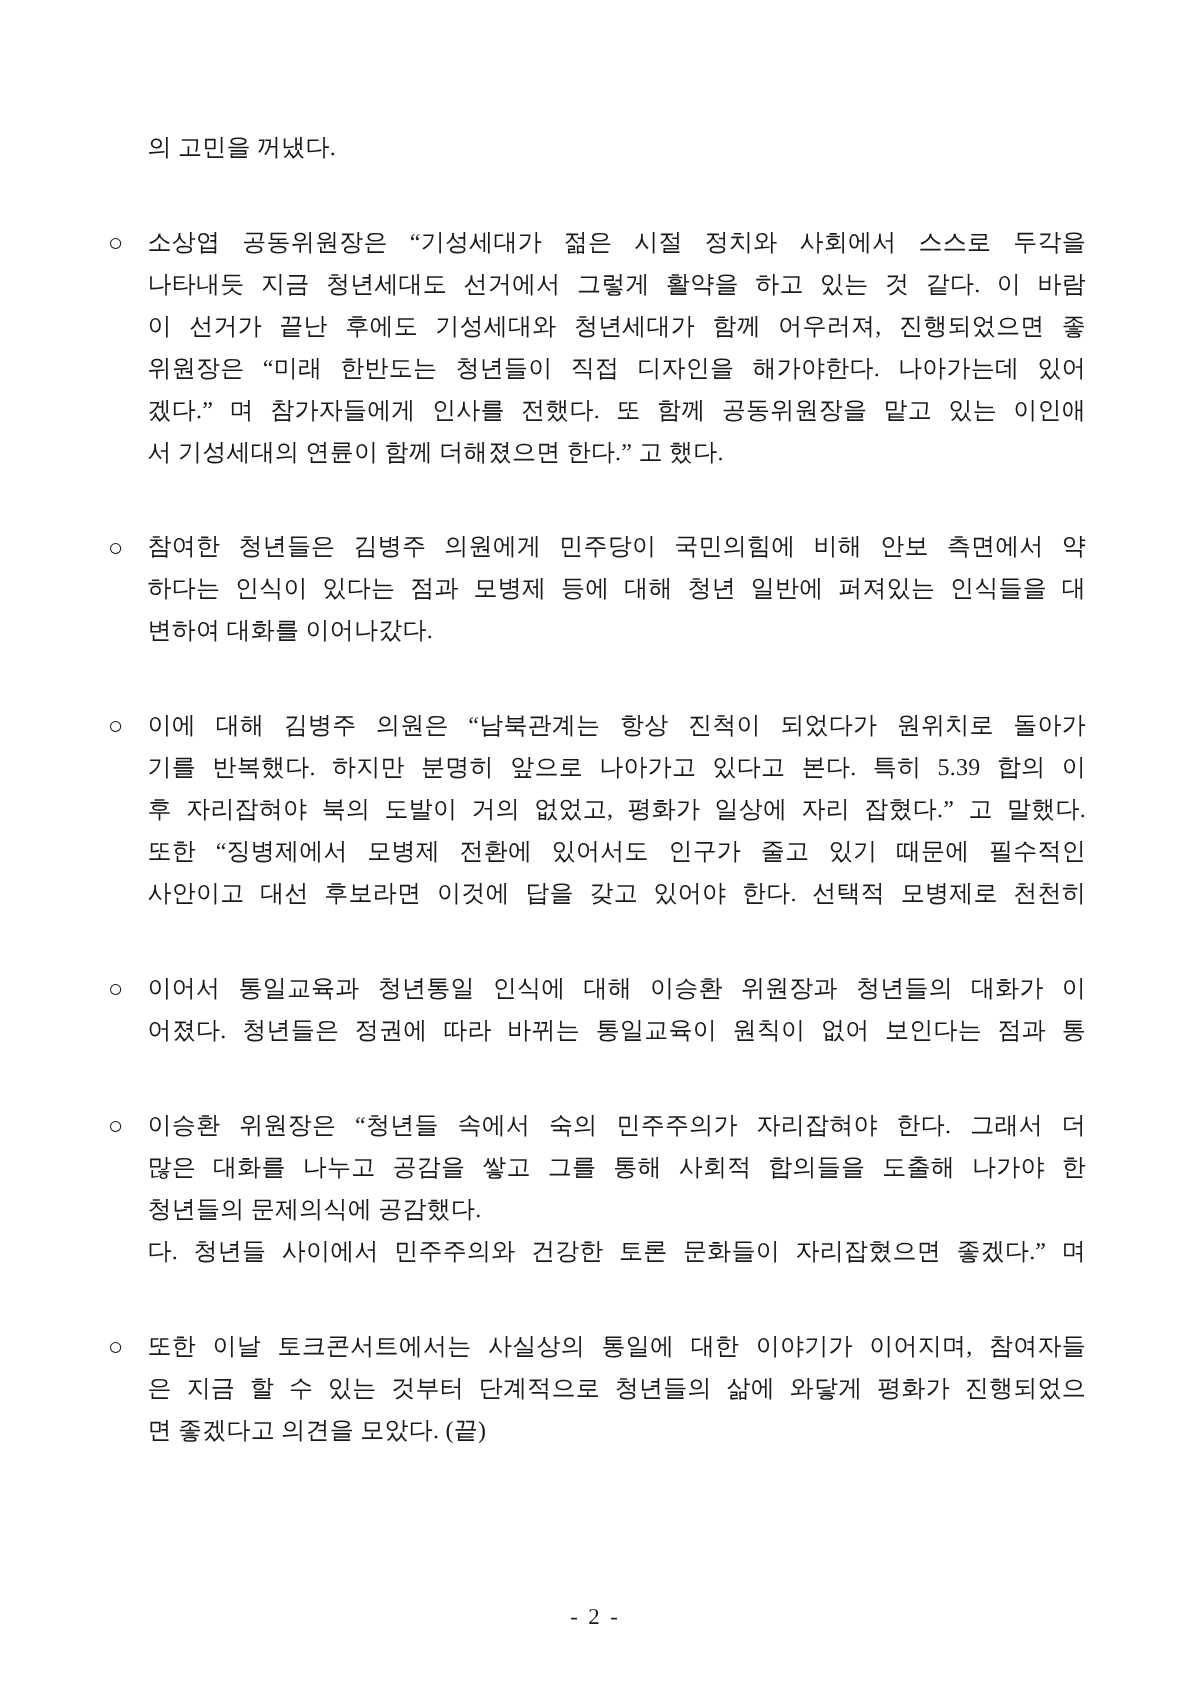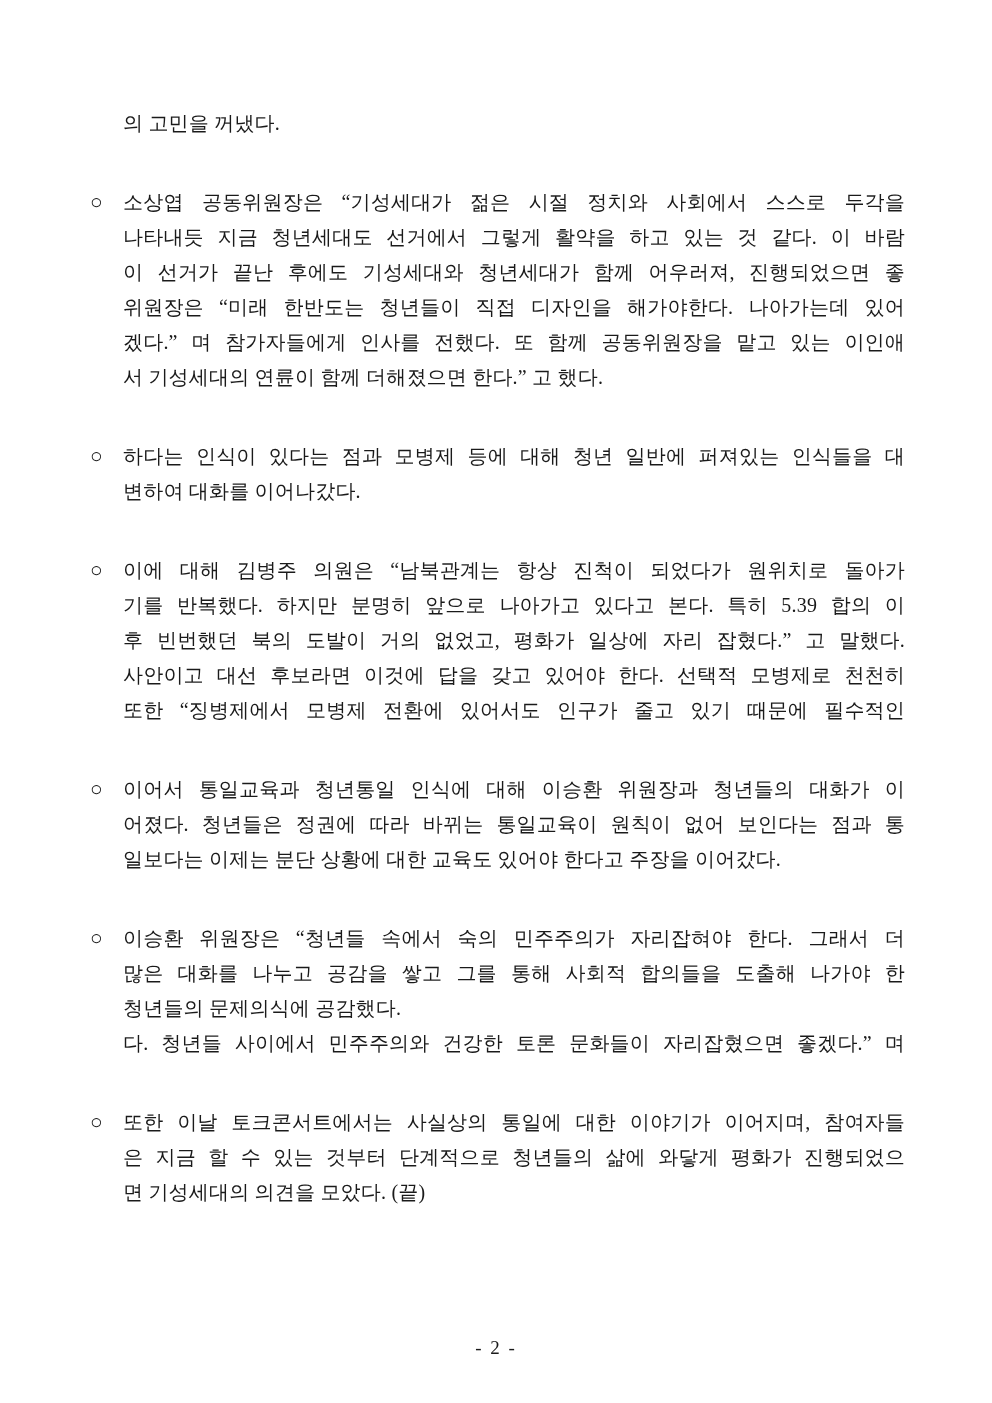--- a/index.html
+++ b/index.html
@@ -78,60 +78,60 @@
           <div class="line">이 선거가 끝난 후에도 기성세대와 청년세대가 함께 어우러져, 진행되었으면 좋</div>
           <div class="line">위원장은  “미래 한반도는 청년들이 직접 디자인을 해가야한다. 나아가는데 있어</div>
           <div class="line">겠다.” 며 참가자들에게 인사를 전했다. 또 함께 공동위원장을 맡고 있는 이인애</div>
           <div class="line last">서 기성세대의 연륜이 함께 더해졌으면 한다.” 고 했다.</div>
         </div>
   </div>
 
   <div class="paragraph">
     <div class="bullet">○</div>
     <div class="lines">
+          <div class="line">참여한 청년들은 김병주 의원에게 민주당이 국민의힘에 비해 안보 측면에서 약</div>
           <div class="line">하다는 인식이 있다는 점과 모병제 등에 대해 청년 일반에 퍼져있는 인식들을 대</div>
           <div class="line last">변하여 대화를 이어나갔다.</div>
         </div>
   </div>
 
   <div class="paragraph">
     <div class="bullet">○</div>
     <div class="lines">
           <div class="line">이에 대해 김병주 의원은  “남북관계는 항상 진척이 되었다가 원위치로 돌아가</div>
           <div class="line">기를 반복했다. 하지만 분명히 앞으로 나아가고 있다고 본다. 특히 5.39 합의 이</div>
-          <div class="line">후 빈번했던 북의 도발이 거의 없었고, 평화가 일상에 자리 잡혔다.” 고 말했다.</div>
+          <div class="line">후 자리잡혀야 북의 도발이 거의 없었고, 평화가 일상에 자리 잡혔다.” 고 말했다.</div>
+          <div class="line">또한  “징병제에서 모병제 전환에 있어서도 인구가 줄고 있기 때문에 필수적인</div>
           <div class="line">사안이고 대선 후보라면 이것에 답을 갖고 있어야 한다. 선택적 모병제로 천천히</div>
-          <div class="line">또한  “징병제에서 모병제 전환에 있어서도 인구가 줄고 있기 때문에 필수적인</div>
         </div>
   </div>
 
   <div class="paragraph">
     <div class="bullet">○</div>
     <div class="lines">
           <div class="line">이어서 통일교육과 청년통일 인식에 대해 이승환 위원장과 청년들의 대화가 이</div>
           <div class="line">어졌다. 청년들은 정권에 따라 바뀌는 통일교육이 원칙이 없어 보인다는 점과 통</div>
-          <div class="line last">일보다는 이제는 분단 상황에 대한 교육도 있어야 한다고 주장을 이어갔다.</div>
         </div>
   </div>
 
   <div class="paragraph">
     <div class="bullet">○</div>
     <div class="lines">
           <div class="line">이승환 위원장은  “청년들 속에서 숙의 민주주의가 자리잡혀야 한다. 그래서 더</div>
           <div class="line">많은 대화를 나누고 공감을 쌓고 그를 통해 사회적 합의들을 도출해 나가야 한</div>
           <div class="line last">청년들의 문제의식에 공감했다.</div>
           <div class="line">다. 청년들 사이에서 민주주의와 건강한 토론 문화들이 자리잡혔으면 좋겠다.” 며</div>
         </div>
   </div>
 
   <div class="paragraph">
     <div class="bullet">○</div>
     <div class="lines">
           <div class="line">또한 이날 토크콘서트에서는 사실상의 통일에 대한 이야기가 이어지며, 참여자들</div>
           <div class="line">은 지금 할 수 있는 것부터 단계적으로 청년들의 삶에 와닿게 평화가 진행되었으</div>
-          <div class="line last">면 기성세대의 의견을 모았다. (끝)</div>
+          <div class="line last">면 좋겠다고 의견을 모았다. (끝)</div>
         </div>
   </div>
 </div>
   <div class="page-footer">
     <span class="page-number">- 2 -</span>
   </div>
 </div>
 
 </body></html>

